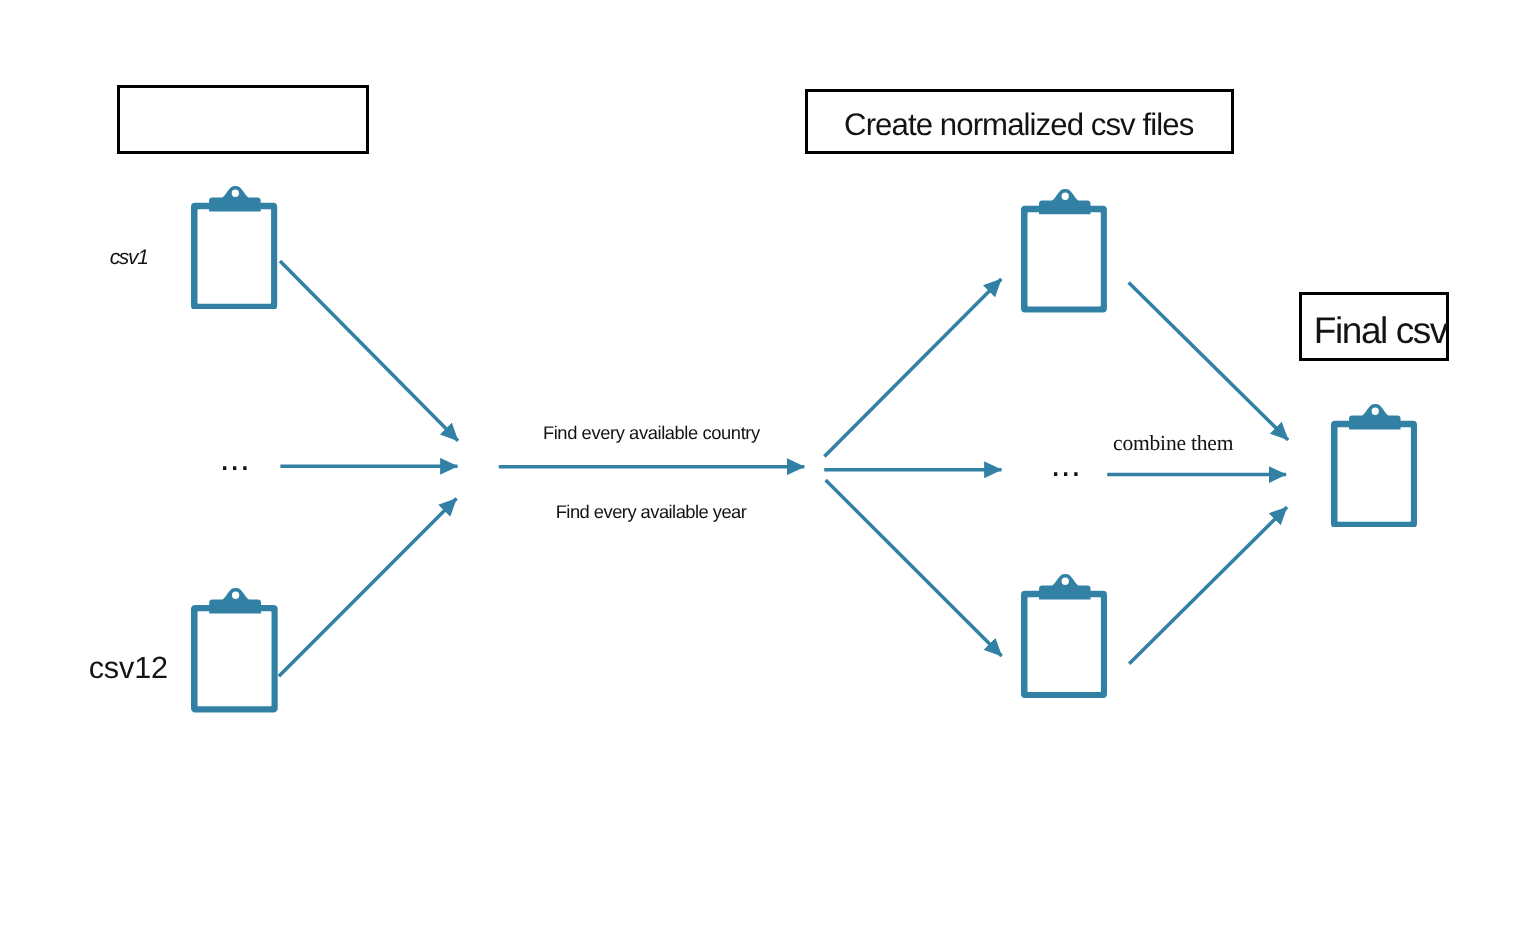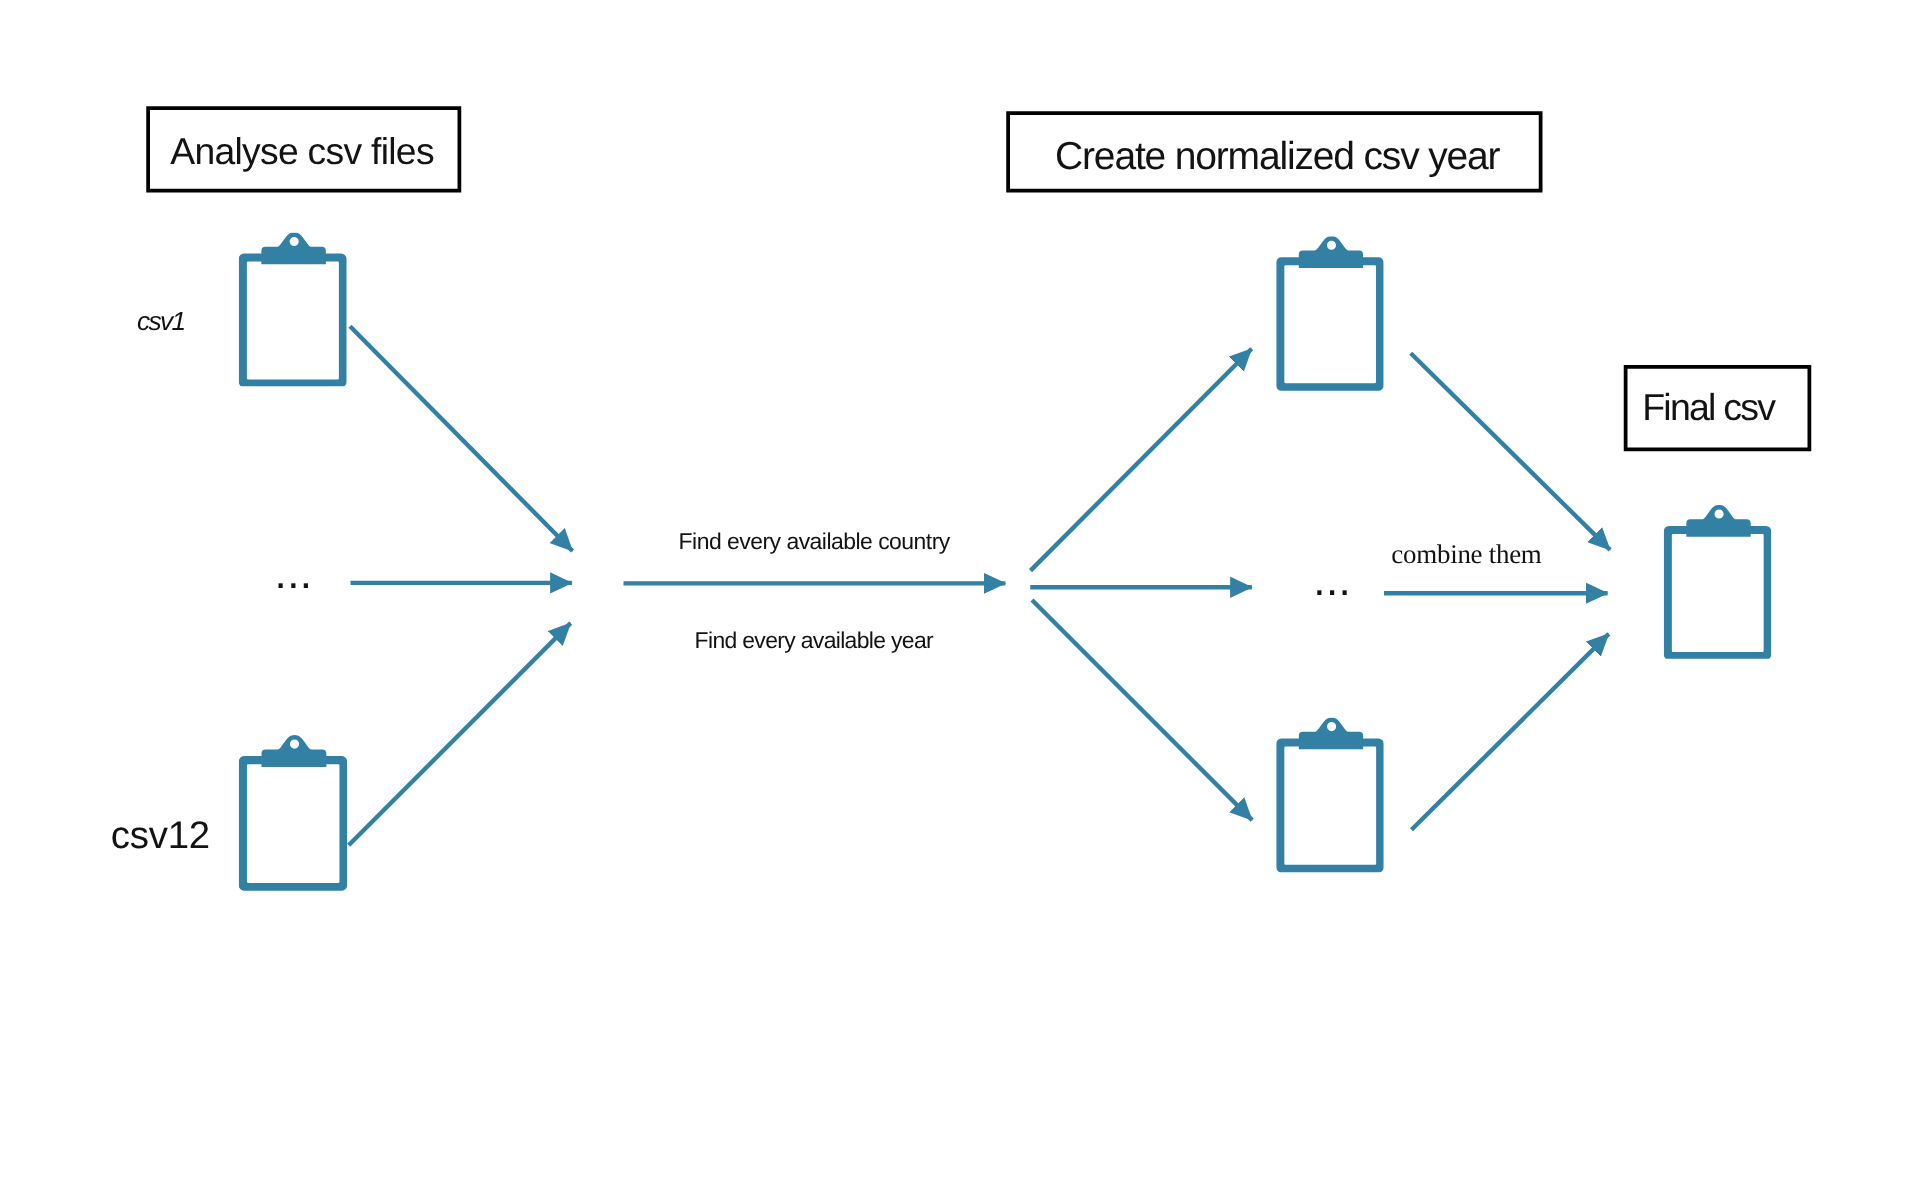--- a/index.html
+++ b/index.html
@@ -41,23 +41,22 @@
       <line x1="1128.6" y1="282.6" x2="1288.1" y2="439.9"></line>
       <line x1="1107.2" y1="474.6" x2="1286.1" y2="474.6"></line>
       <line x1="1129.2" y1="663.8" x2="1287.0" y2="507.1"></line>
     </g>
   </svg>
 
   <div class="stage-box" style="left:116.5px;top:85.1px;width:252.6px;height:68.8px;"></div>
   <div class="stage-box" style="left:805px;top:88.9px;width:428.5px;height:65.0px;"></div>
   <div class="stage-box" style="left:1299.1px;top:292.0px;width:150.4px;height:68.5px;"></div>
 
-  <div class="txt" style="left:136.190px;top:107.270px;font-size:29.830px;letter-spacing:-0.5650px;">Analyse csv files</div>
-  <div class="txt" style="left:844.050px;top:109.000px;font-size:31.200px;letter-spacing:-0.9300px;">Create normalized csv year</div>
-  <div class="txt" style="left:1313.750px;top:311.750px;font-size:30px;letter-spacing:-1.4200px;">Final csv</div>
+  <div class="txt" style="left:844.050px;top:109.000px;font-size:31.200px;letter-spacing:-0.9300px;">Create normalized csv files</div>
+  <div class="txt" style="left:1313.750px;top:311.750px;font-size:37px;letter-spacing:-1.4200px;">Final csv</div>
 
   <div class="txt" style="left:109.700px;top:246.900px;font-size:21px;letter-spacing:-1.3200px;font-style:italic;">csv1</div>
   <div class="txt" style="left:88.700px;top:653px;font-size:30.700px;letter-spacing:-0.1800px;">csv12</div>
 
   <div class="txt" style="left:219.700px;top:440.700px;font-size:35.200px;letter-spacing:0.3200px;">...</div>
   <div class="txt" style="left:1050.700px;top:446.700px;font-size:35.200px;letter-spacing:0.3200px;">...</div>
 
   <div class="txt" style="left:542.900px;top:424.200px;font-size:18.350px;letter-spacing:-0.4100px;text-align:right;">Find every available country</div>
   <div class="txt" style="left:555.700px;top:503.050px;font-size:18.350px;letter-spacing:-0.5300px;">Find every available year</div>
   <div class="txt" style="left:1113.100px;top:433.400px;font-size:21.550px;letter-spacing:-0.2100px;font-family:Liberation Serif, serif;">combine them</div>

